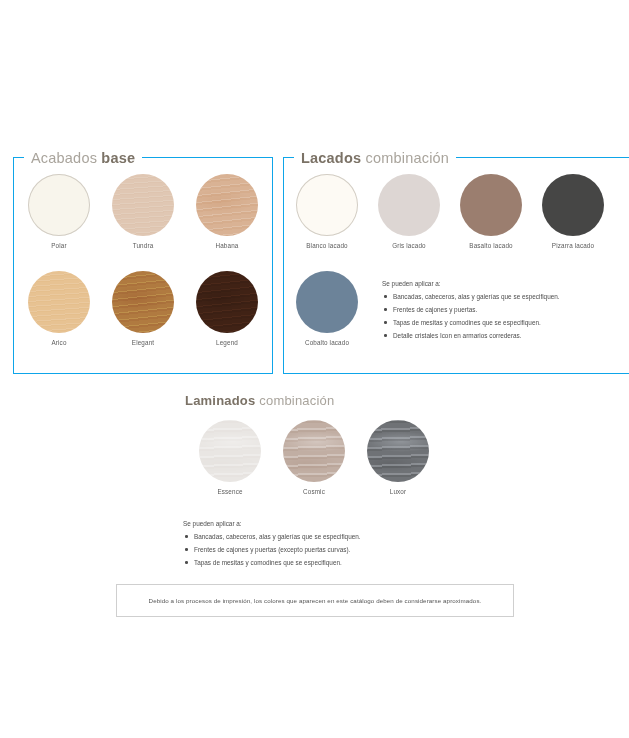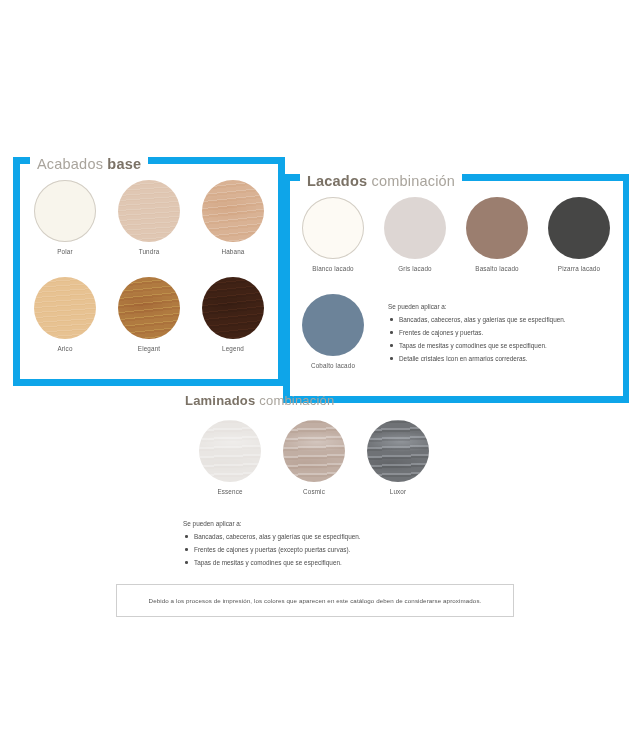--- a/index.html
+++ b/index.html
@@ -4,31 +4,31 @@
 <style>
   html,body{margin:0;padding:0;}
   body{
     width:629px;height:738px;background:#ffffff;
     font-family:"Liberation Sans", sans-serif;
     color:#4a4a4a;position:relative;overflow:hidden;
   }
   .page{position:absolute;inset:0;}
 
   
-  .panel{position:absolute;border:7px solid #0ea5e9;}
+  .panel{position:absolute;border:1px solid #0ea5e9;}
   .panel-title{
     position:absolute;top:-9px;left:10px;background:#ffffff;
     padding:0 7px;white-space:nowrap;
     font-size:14.5px;letter-spacing:.2px;line-height:18px;
   }
   .t-light{font-weight:300;color:#a9a49c;}
   .t-bold{font-weight:700;color:#7b7266;}
 
   #panel-acabados{left:13px;top:157px;width:258px;height:215px;}
-  #panel-lacados{left:283px;top:174px;width:333px;height:215px;}
+  #panel-lacados{left:283px;top:157px;width:333px;height:215px;padding-left:12px;}
   .swatch{position:absolute;text-align:center;}
   .disc{
     width:62px;height:62px;border-radius:50%;
     margin:0 auto;position:relative;overflow:hidden;
   }
   .disc.ring{box-shadow:inset 0 0 0 1px #d2cdc4;}
   .disc::after{
     content:"";position:absolute;inset:0;border-radius:50%;
     background:
       repeating-linear-gradient(176deg,

